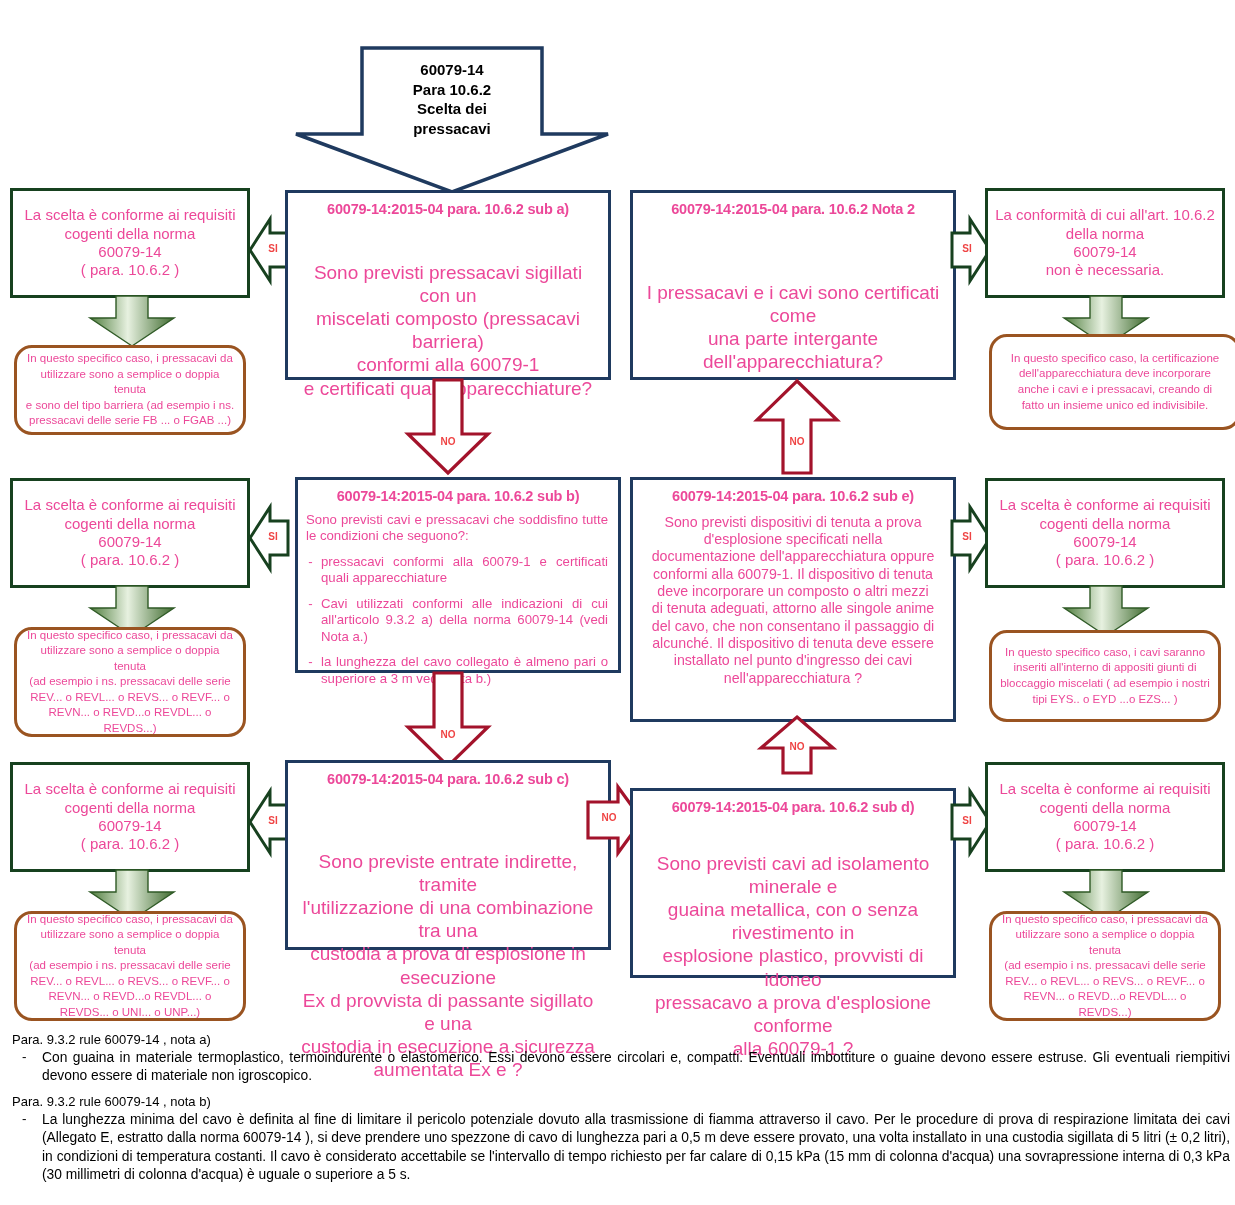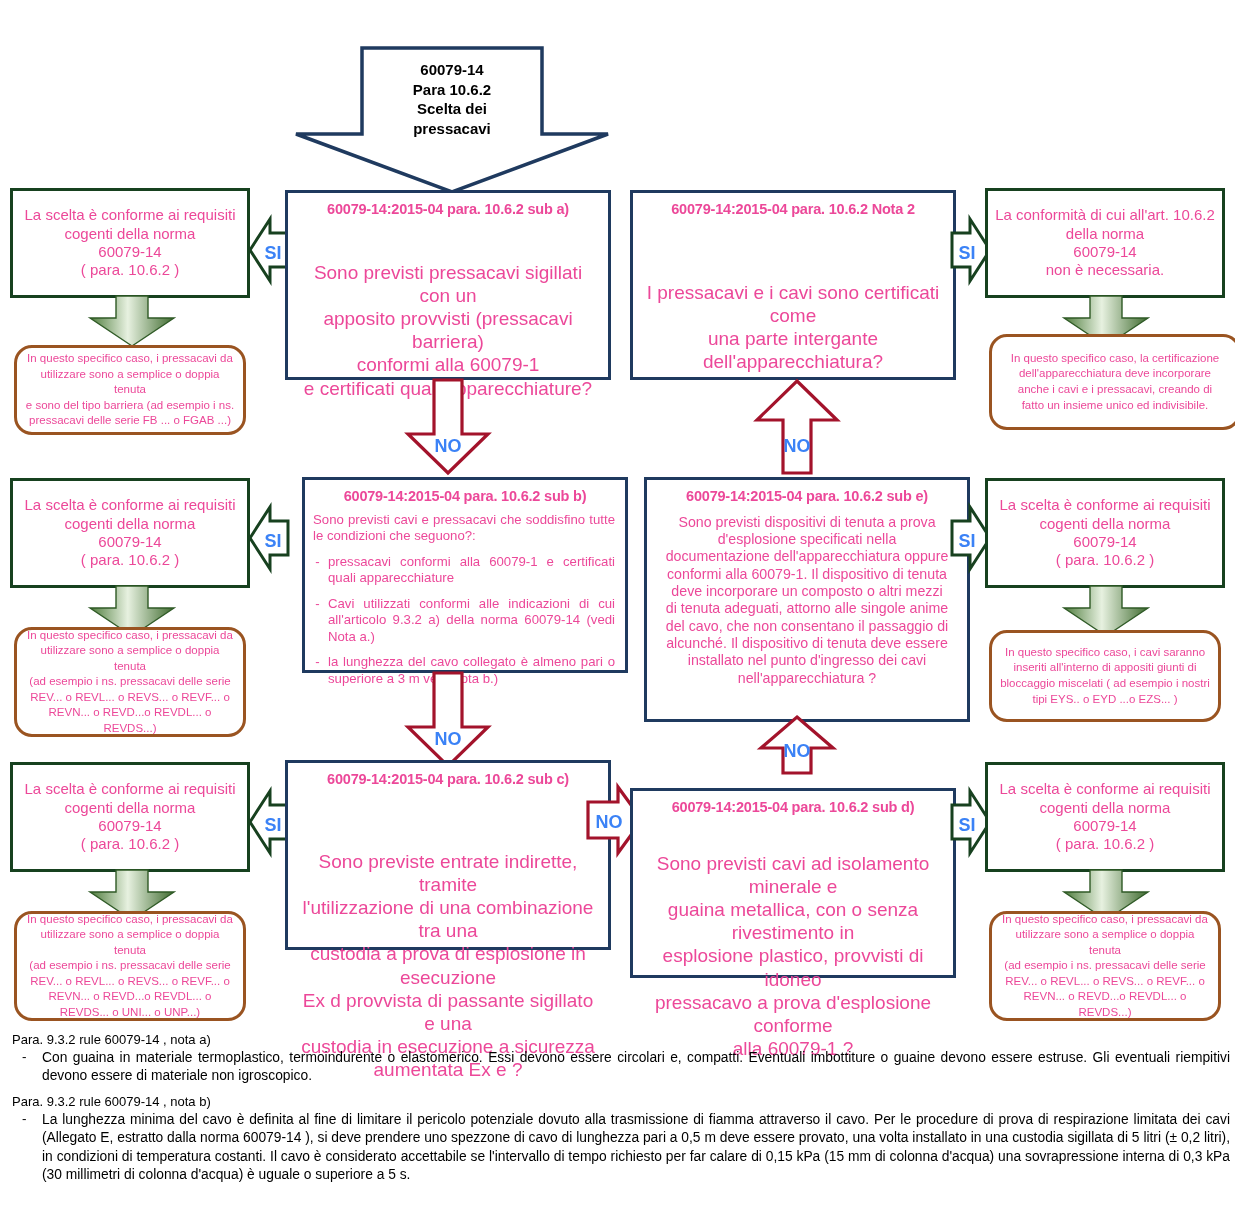--- a/index.html
+++ b/index.html
@@ -77,22 +77,22 @@
   .bitem .btxt { flex: 1; text-align: justify; }
 
   
   .arrow {
     position: absolute;
   }
   .arrow svg { display: block; overflow: visible; }
   .arrow .lbl {
     position: absolute;
     font-weight: bold;
-    font-size: 18px;
-    color: #3b82f6;
+    font-size: 10px;
+    color: #ef4444;
     width: 100%;
     text-align: center;
     left: 0;
   }
 
   
   #notes {
     position: absolute;
     left: 10px;
     top: 1032px;
@@ -165,21 +165,21 @@
     <div>In questo specifico caso, i pressacavi da</div>
     <div>utilizzare sono a semplice o doppia tenuta</div>
     <div>e sono del tipo barriera (ad esempio i ns.</div>
     <div>pressacavi delle serie FB ... o FGAB ...)</div>
   </div>
 
   <div class="box qbox" style="left:285px; top:190px; width:326px; height:190px;">
     <div class="qtitle">60079-14:2015-04 para. 10.6.2 sub a)</div>
     <div class="qbody lines" style="margin-top:42px;">
       <div>Sono previsti pressacavi sigillati con un</div>
-      <div>apposito provvisti (pressacavi barriera)</div>
+      <div>miscelati composto (pressacavi barriera)</div>
       <div>conformi alla 60079-1</div>
       <div>e certificati quali apparecchiature?</div>
     </div>
   </div>
 
   <div class="arrow" style="left:404px; top:378px; width:88px; height:98px;">
     <svg width="88" height="98" viewBox="0 0 88 98">
       <polygon points="30,2 58,2 58,56 84,56 44,95 4,56 30,56" fill="#ffffff" stroke="#a3132b" stroke-width="3.2"></polygon>
     </svg>
     <div class="lbl" style="top:58px;">NO</div>
@@ -263,21 +263,21 @@
 
   <div class="box brownbox lines" style="left:14px; top:627px; width:232px; height:110px;">
     <div>In questo specifico caso, i pressacavi da</div>
     <div>utilizzare sono a semplice o doppia tenuta</div>
     <div>(ad esempio i ns. pressacavi delle serie</div>
     <div>REV... o REVL... o REVS... o REVF... o</div>
     <div>REVN... o REVD...o REVDL... o</div>
     <div>REVDS...)</div>
   </div>
 
-  <div class="box qbox" style="left:302px; top:477px; width:326px; height:196px;">
+  <div class="box qbox" style="left:295px; top:477px; width:326px; height:196px;">
     <div class="qtitle">60079-14:2015-04 para. 10.6.2 sub b)</div>
     <div class="blist" style="margin-top:6px;">
       <div class="intro">Sono previsti cavi e pressacavi che soddisfino tutte le condizioni che seguono?:</div>
       <div class="bitem">
         <span class="dash">-</span>
         <span class="btxt">pressacavi conformi alla 60079-1 e certificati quali apparecchiature</span>
       </div>
       <div class="bitem">
         <span class="dash">-</span>
         <span class="btxt">Cavi utilizzati conformi alle indicazioni di cui all'articolo 9.3.2 a) della norma 60079-14 (vedi Nota a.)</span>
@@ -289,21 +289,21 @@
     </div>
   </div>
 
   <div class="arrow" style="left:404px; top:671px; width:88px; height:98px;">
     <svg width="88" height="98" viewBox="0 0 88 98">
       <polygon points="30,2 58,2 58,56 84,56 44,95 4,56 30,56" fill="#ffffff" stroke="#a3132b" stroke-width="3.2"></polygon>
     </svg>
     <div class="lbl" style="top:58px;">NO</div>
   </div>
 
-  <div class="box qbox" style="left:644px; top:477px; width:326px; height:245px;">
+  <div class="box qbox" style="left:630px; top:477px; width:326px; height:245px;">
     <div class="qtitle">60079-14:2015-04 para. 10.6.2 sub e)</div>
     <div class="qbody lines" style="margin-top:8px; font-size:14.2px;">
       <div>Sono previsti dispositivi di tenuta a prova</div>
       <div>d'esplosione specificati nella</div>
       <div>documentazione dell'apparecchiatura oppure</div>
       <div>conformi alla 60079-1. Il dispositivo di tenuta</div>
       <div>deve incorporare un composto o altri mezzi</div>
       <div>di tenuta adeguati, attorno alle singole anime</div>
       <div>del cavo, che non consentano il passaggio di</div>
       <div>alcunché. Il dispositivo di tenuta deve essere</div>

